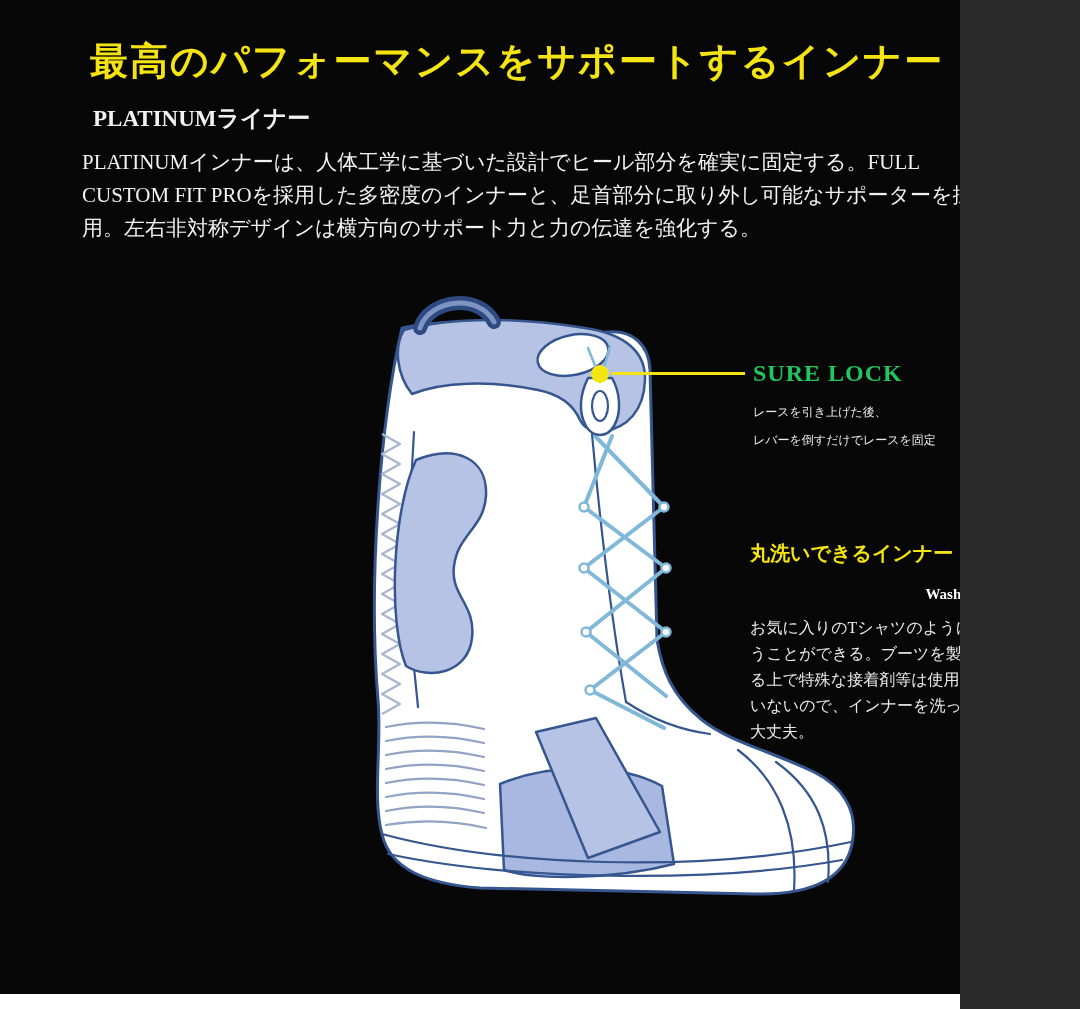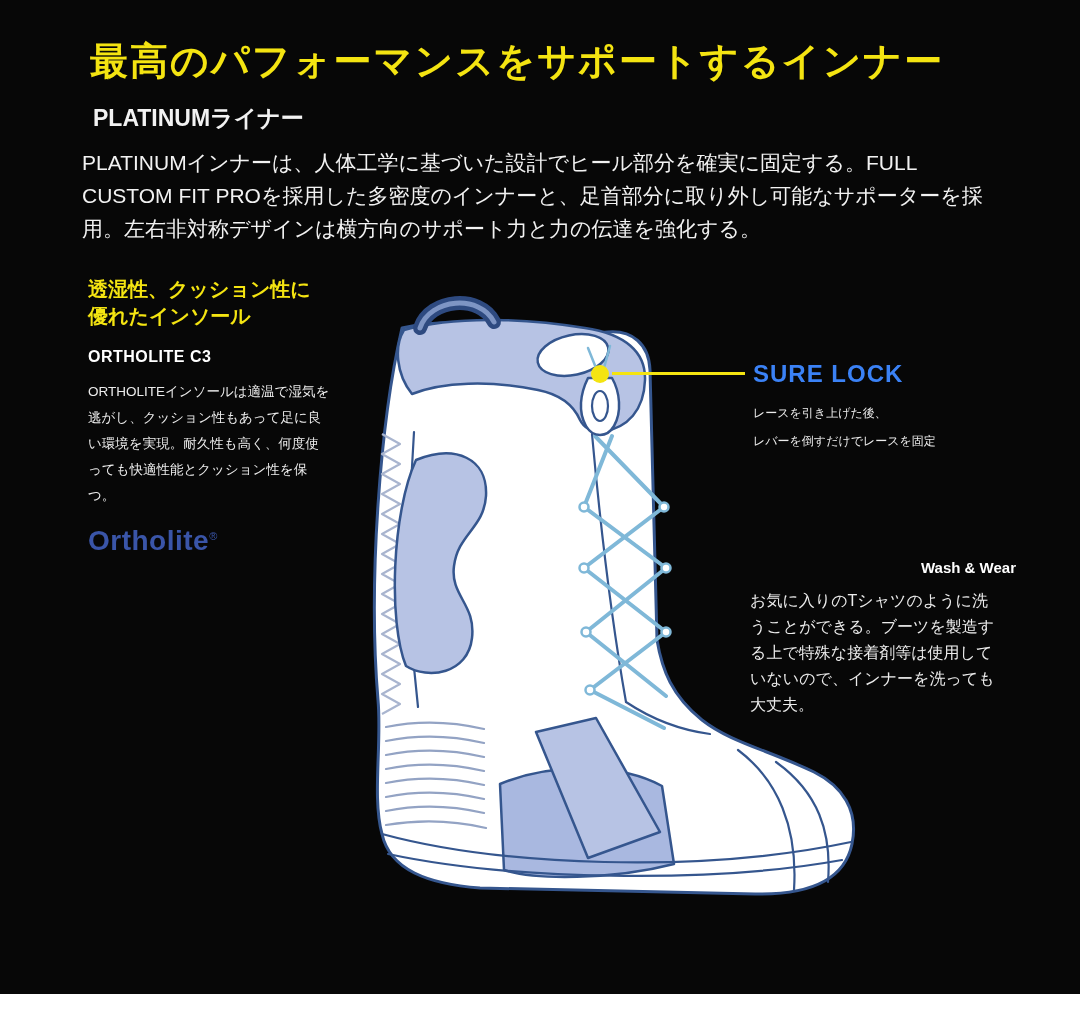--- a/index.html
+++ b/index.html
@@ -1,19 +1,19 @@
 <!DOCTYPE html>
 <html style="--background: #070707; --accent-yellow: #f4e411; --text-white: #f2f2f2; --logo-blue: #3a55a8; --boot-outline: #35568e; --boot-panel: #b7c3e4; --boot-panel-dark: #a9b8e0; --lace-blue: #7fb8d8; --handle-navy: #2e4a80;"><head>
 <meta charset="utf-8">
 <style>
   html,body { margin:0; padding:0; background:#2a2a2a; }
   .canvas {
-    position:relative; width:1080px; height:1009px; overflow:hidden;
+    position:relative; width:960px; height:1009px; overflow:hidden;
     background:var(--background,#070707);
-    font-family:Liberation Sans, sans-serif;
+    font-family:Liberation Serif, serif;
   }
   .title {
     position:absolute; left:90px; top:36px; margin:0;
     font-size:38px; font-weight:bold; letter-spacing:2px;
     color:var(--accent-yellow,#f4e411); white-space:nowrap;
   }
   .subtitle {
     position:absolute; left:90px; top:100px; margin:3px;
     font-size:23px; font-weight:bold; color:var(--text-white,#f5f5f5);
   }
@@ -30,21 +30,21 @@
   .insole-body { margin:13px 0 0; width:242px; font-size:13.5px; line-height:26px; color:#ececec; }
   .ortholite {
     margin:16px 0 0; font-size:28px; font-weight:bold; letter-spacing:.5px;
     color:var(--logo-blue,#3a55a8);
   }
   .ortholite sup { font-size:11px; font-weight:normal; }
 
   .connector { position:absolute; left:612px; top:372px; width:133px; height:3px; background:var(--accent-yellow,#f4e411); }
 
   .surelock { position:absolute; left:753px; top:360px; width:280px; }
-  .surelock-heading { margin:0; font-size:24px; font-weight:bold; letter-spacing:1px; color:#3b82f6; }
+  .surelock-heading { margin:0; font-size:24px; font-weight:bold; letter-spacing:1px; color:#22c55e; }
   .surelock-body { margin:11px 0 0; font-size:12px; line-height:28px; color:#ececec; }
 
   .wash { position:absolute; left:750px; top:540px; width:266px; }
   .wash-heading { margin:0; font-size:20px; font-weight:bold; color:var(--accent-yellow,#f4e411); }
   .wash-sub { margin:19px 0 0; font-size:15px; font-weight:bold; color:#fff;text-align:right; }
   .wash-body { margin:12px 0 0; width:252px; font-size:16px; line-height:26px; color:#ececec; }
 
   .boot { position:absolute; left:330px; top:282px; width:530px; height:630px; }
   .bottom-strip { position:absolute; left:0; top:994px; width:1080px; height:15px; background:#ffffff; }
 
@@ -66,26 +66,20 @@
 </style>
 </head>
 <body>
 
 <div class="canvas">
 
   <h1 class="title">最高のパフォーマンスをサポートするインナー</h1>
   <h2 class="subtitle">PLATINUMライナー</h2>
   <p class="intro">PLATINUMインナーは、人体工学に基づいた設計でヒール部分を確実に固定する。FULL CUSTOM FIT PROを採用した多密度のインナーと、足首部分に取り外し可能なサポーターを採用。左右非対称デザインは横方向のサポート力と力の伝達を強化する。</p>
 
-  <section class="insole">
-    <h3 class="insole-heading"><span>透湿性、クッション性に</span><br><span>優れたインソール</span></h3>
-    <h4 class="insole-sub">ORTHOLITE C3</h4>
-    <p class="insole-body">ORTHOLITEインソールは適温で湿気を逃がし、クッション性もあって足に良い環境を実現。耐久性も高く、何度使っても快適性能とクッション性を保つ。</p>
-    <div class="ortholite"><span>Ortholite</span><sup>®</sup></div>
-  </section>
 
   <div class="boot">
     <svg width="530" height="630" viewBox="0 0 530 630" xmlns="http://www.w3.org/2000/svg">
 
       <path class="s-outline" d="M 72 46 C 50 140, 38 300, 48 418 C 52 462, 42 515, 52 552 C 60 588, 98 602, 150 606 L 425 612 C 482 613, 515 596, 522 562 C 529 528, 512 504, 484 490 C 438 468, 400 460, 372 438 C 342 414, 332 388, 327 358 L 320 88 C 319 62, 302 48, 278 50 C 215 56, 140 30, 72 46 Z"></path>
 
       <path class="s-zig" d="M52 152 L70 162 L52 172 L70 182 L52 192 L70 202 L52 212 L70 222 L52 232 L70 242 L52 252 L70 262 L52 272 L70 282 L52 292 L70 302 L52 312 L70 322 L52 332 L70 342 L52 352 L70 362 L52 372 L70 382 L52 392 L70 402 L52 412 L70 422 L52 432"></path>
       <path class="s-seam" d="M 84 150 C 78 240, 78 340, 88 425"></path>
 
       <path class="s-rib" d="M56 445 C90 438,124 440,154 447 M56 459 C90 452,124 454,154 461 M56 473 C90 466,124 468,154 475 M56 487 C90 480,124 482,154 489 M56 501 C90 494,124 496,154 503 M56 515 C90 508,124 510,154 517 M56 529 C90 522,124 524,154 531 M56 543 C92 537,126 539,156 546"></path>
@@ -127,18 +121,19 @@
   </div>
 
   <div class="connector"></div>
 
   <section class="surelock">
     <h3 class="surelock-heading">SURE LOCK</h3>
     <p class="surelock-body"><span>レースを引き上げた後、</span><br><span>レバーを倒すだけでレースを固定</span></p>
   </section>
 
   <section class="wash">
+    <h3 class="wash-heading">丸洗いできるインナー</h3>
     <h4 class="wash-sub">Wash &amp; Wear</h4>
     <p class="wash-body">お気に入りのTシャツのように洗うことができる。ブーツを製造する上で特殊な接着剤等は使用していないので、インナーを洗っても大丈夫。</p>
   </section>
 
   <div class="bottom-strip"></div>
 </div>
 
 </body></html>

